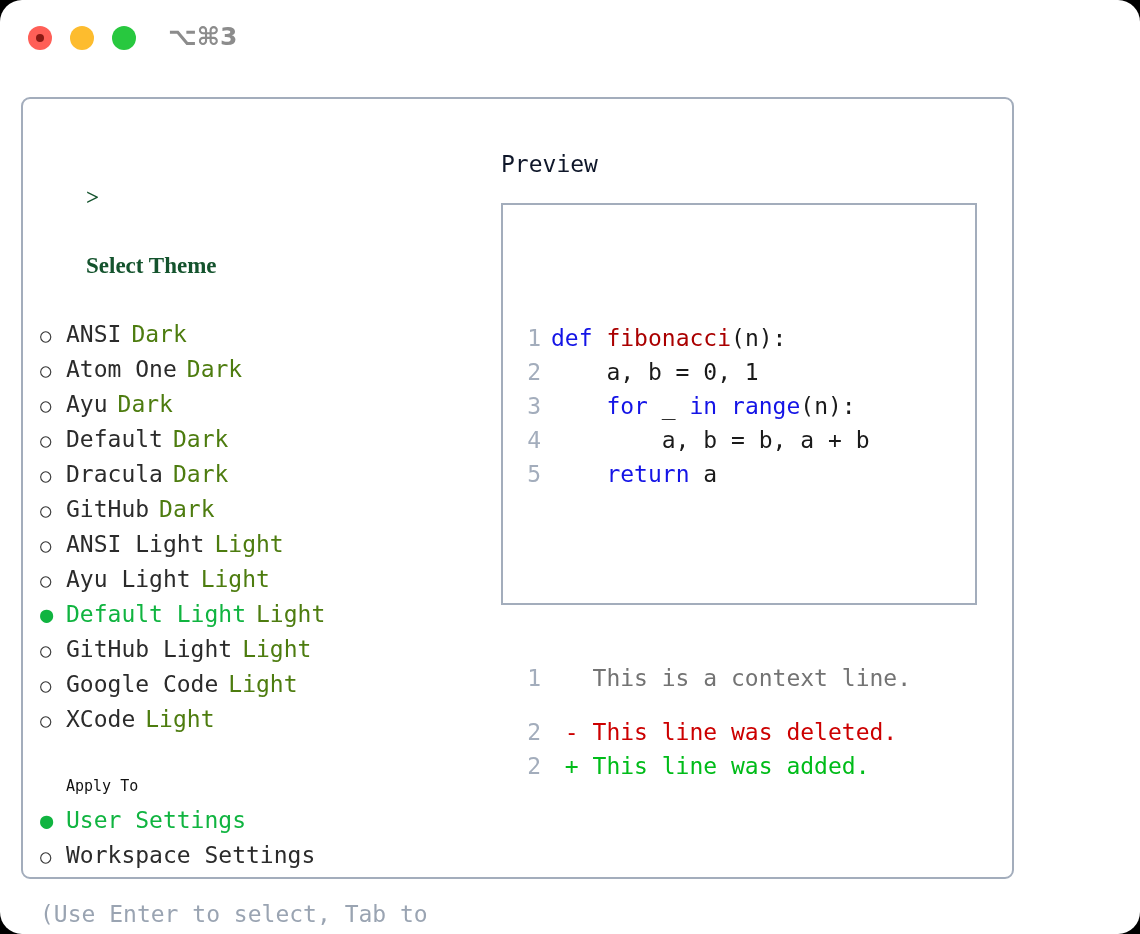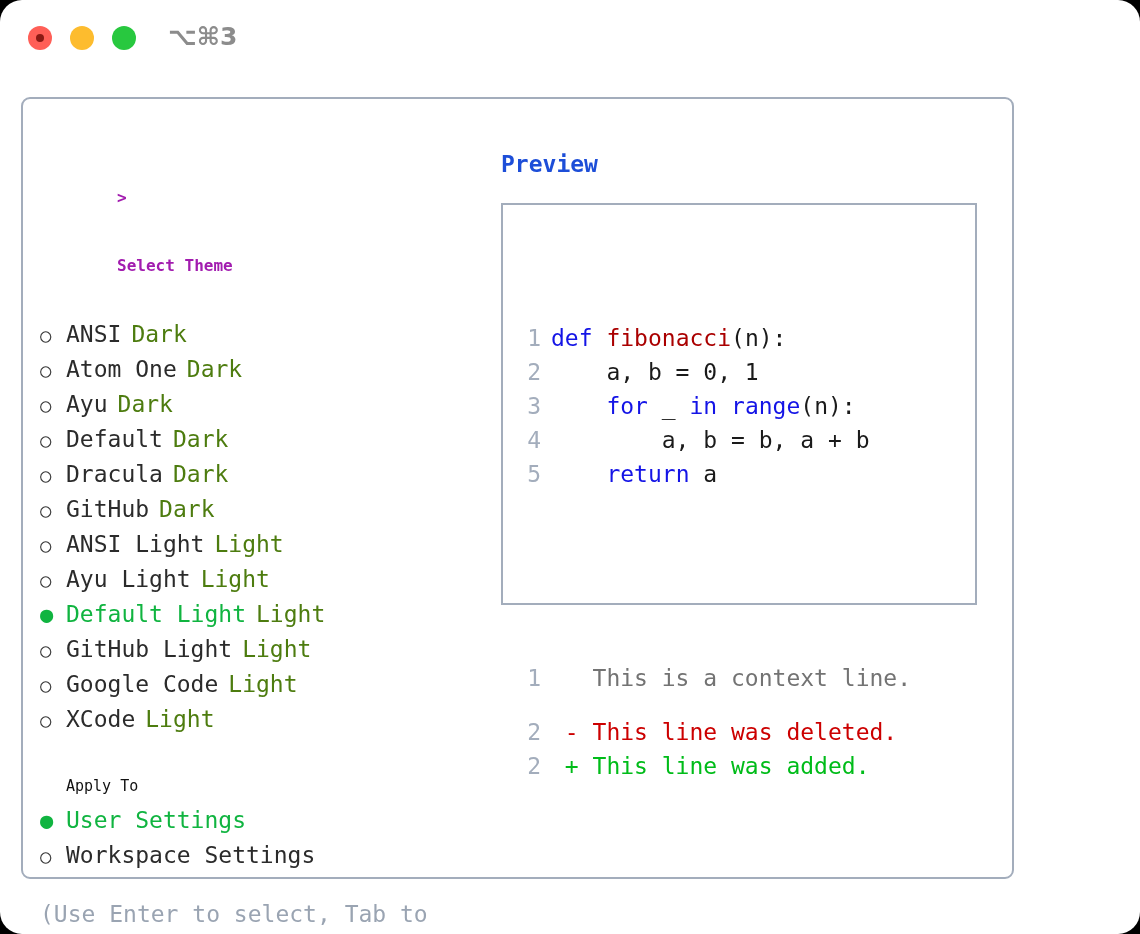--- a/index.html
+++ b/index.html
@@ -84,25 +84,26 @@
     left: 17px; top: 48px;
     width: 450px;
   }
   .right-col {
     position: absolute;
     left: 478px; top: 48px;
     width: 495px;
   }
 
   .heading {
-    font-size: 16px;
-    line-height: 34px;
-    color: #a21caf;
+    font-size: 23px;
+    line-height: 34px;
+    color: #14532d;
     font-weight: bold;
     white-space: pre;
+    font-family: Liberation Serif, serif;
   }
 
   .row {
     display: flex;
     align-items: baseline;
     font-size: 23px;
     line-height: 34px;
     white-space: pre;
   }
   .marker {
@@ -136,22 +137,22 @@
     line-height: 34px;
     color: #9AA4B2;
     white-space: pre-wrap;
     width: 410px;
   }
 
   
   .preview-title {
     font-size: 23px;
     line-height: 34px;
-    font-weight: bold;
-    color: #1d4ed8;
+    font-weight: normal;
+    color: #0f172a;
   }
   .preview-box {
     margin-top: 22px;
     width: 476px;
     height: 402px;
     border: 2px solid #A3ADBC;
     box-sizing: border-box;
     background: #ffffff;
     position: relative;
   }

